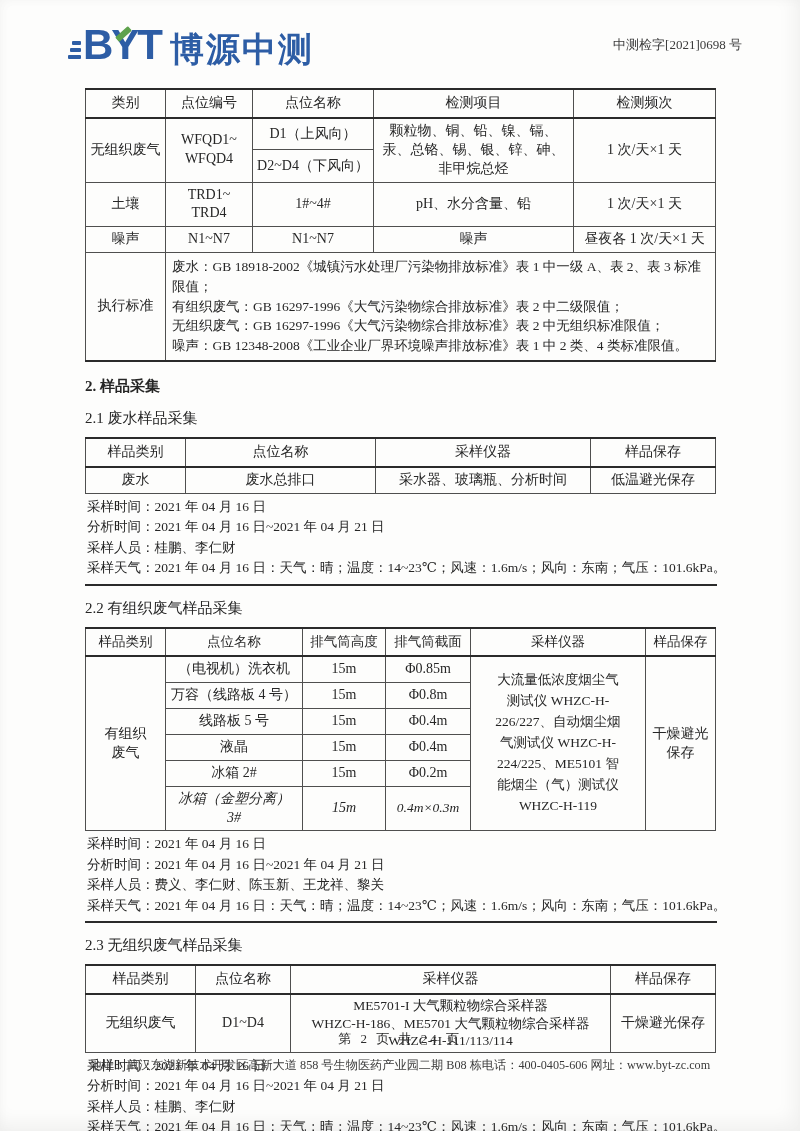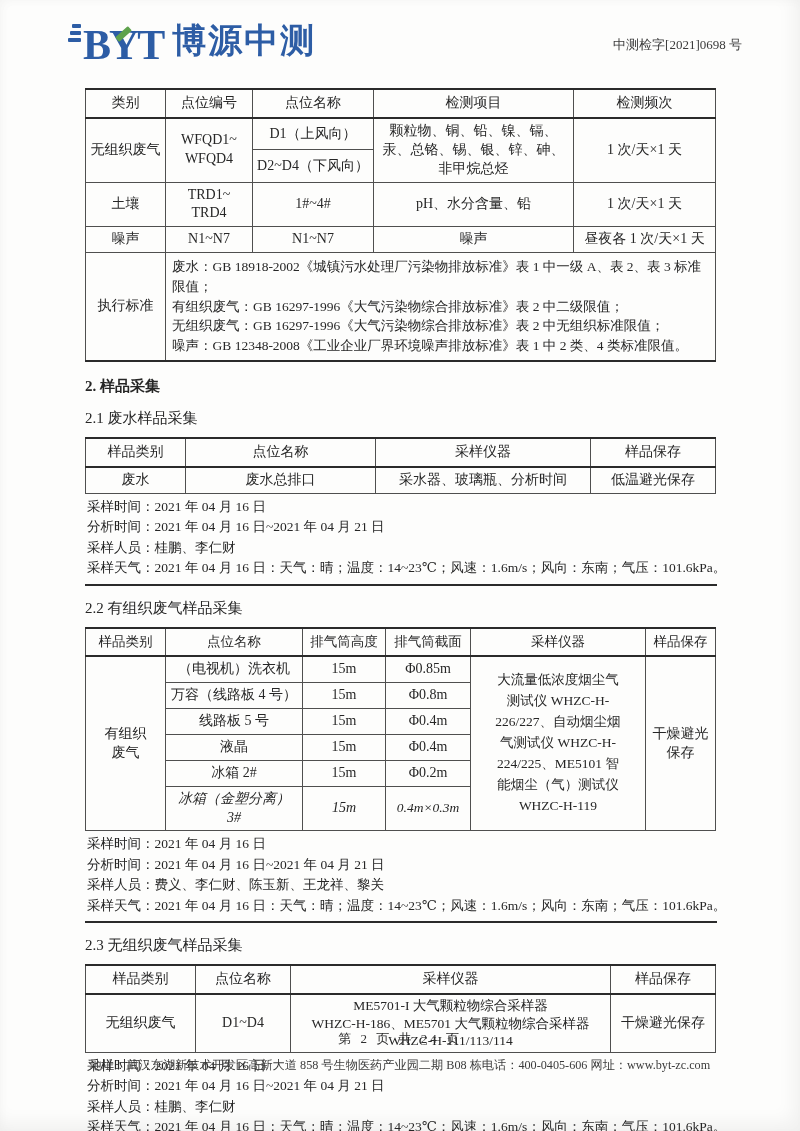--- a/index.html
+++ b/index.html
@@ -13,21 +13,21 @@
     position:relative;width:800px;height:1131px;
     background:#fdfdfc;
     box-shadow:inset -6px -8px 18px rgba(0,0,0,0.05), inset 2px 2px 10px rgba(0,0,0,0.02);
     overflow:hidden;
   }
   
   .header{
     position:absolute;top:24px;left:68px;right:58px;
     display:flex;justify-content:space-between;align-items:center;
   }
-  .logo{display:flex;align-items:flex-start;font-family:Liberation Serif, serif;}
+  .logo{display:flex;align-items:flex-end;font-family:Liberation Sans, sans-serif;}
   .logo-stripes{display:inline-flex;flex-direction:column;gap:3px;margin-right:2px;margin-bottom:7px;}
   .logo-stripes i{display:block;height:4px;background:#2d5da5;border-radius:1px;}
   .logo-stripes i:nth-child(1){width:9px;margin-left:4px;}
   .logo-stripes i:nth-child(2){width:11px;margin-left:2px;}
   .logo-stripes i:nth-child(3){width:13px;}
   .logo-acronym{
     font-size:42px;font-weight:bold;color:#2d5da5;letter-spacing:-2px;line-height:1;
     position:relative;
   }
   .y-green{

